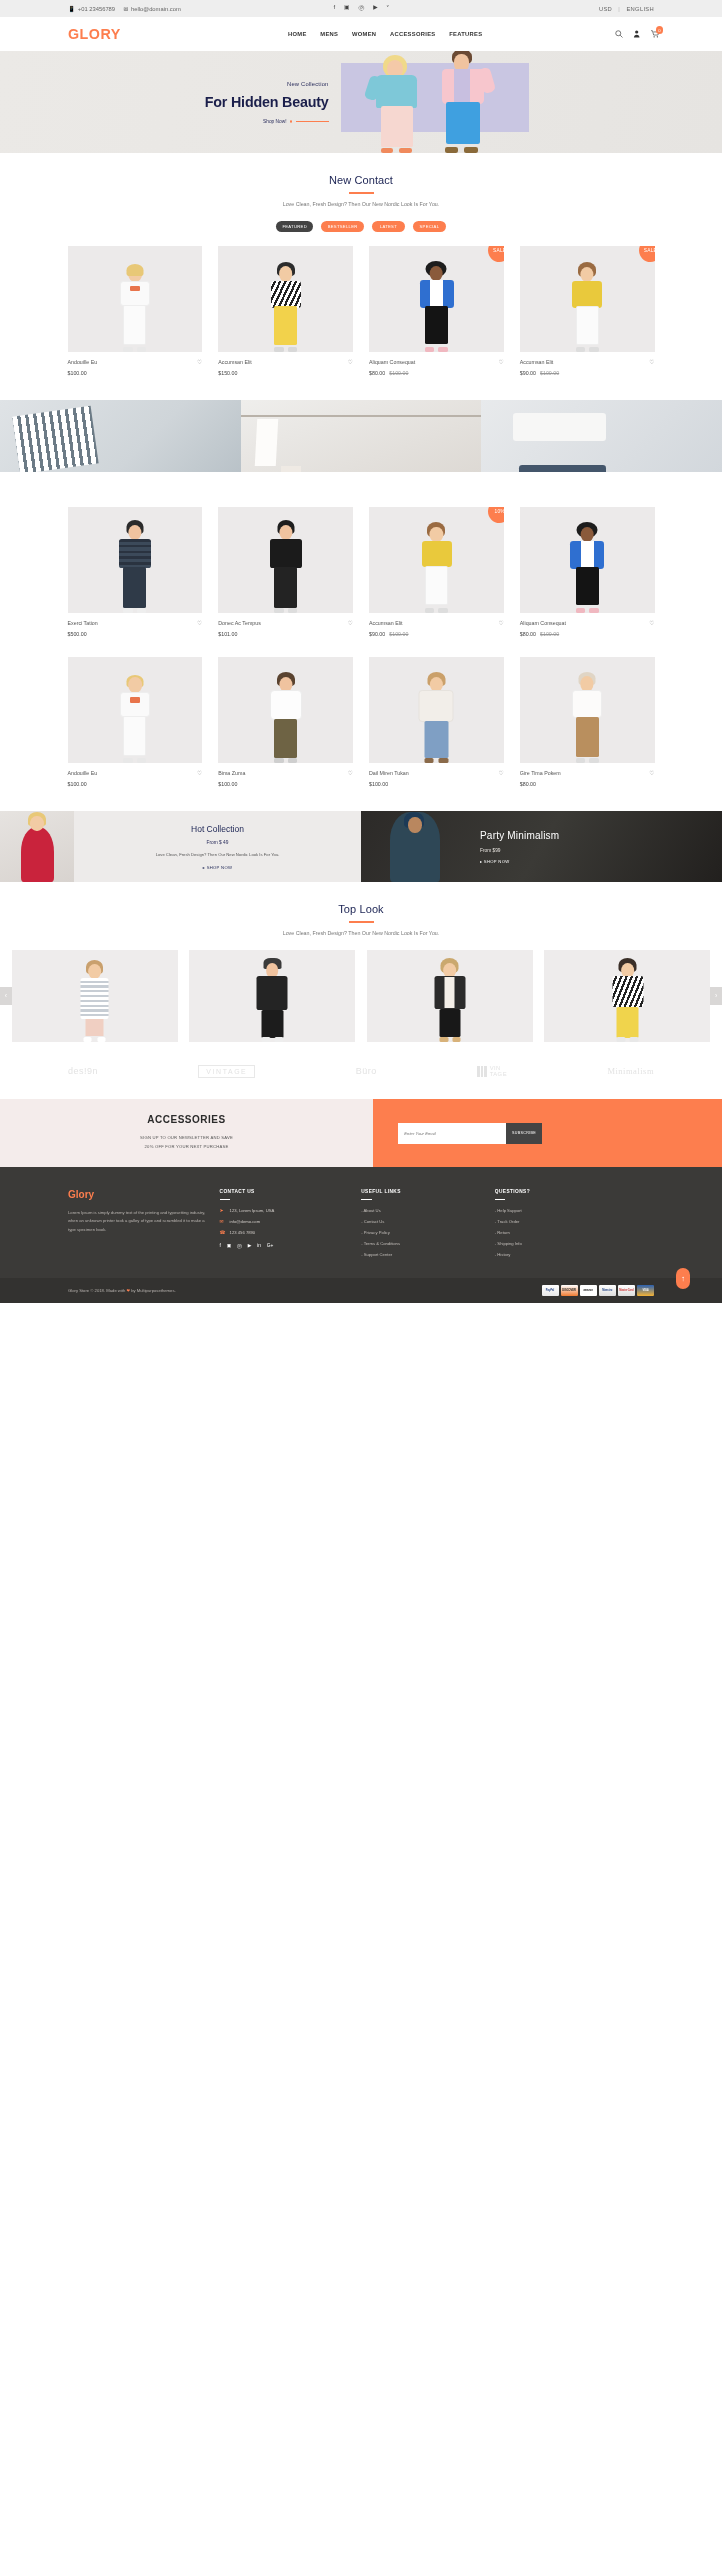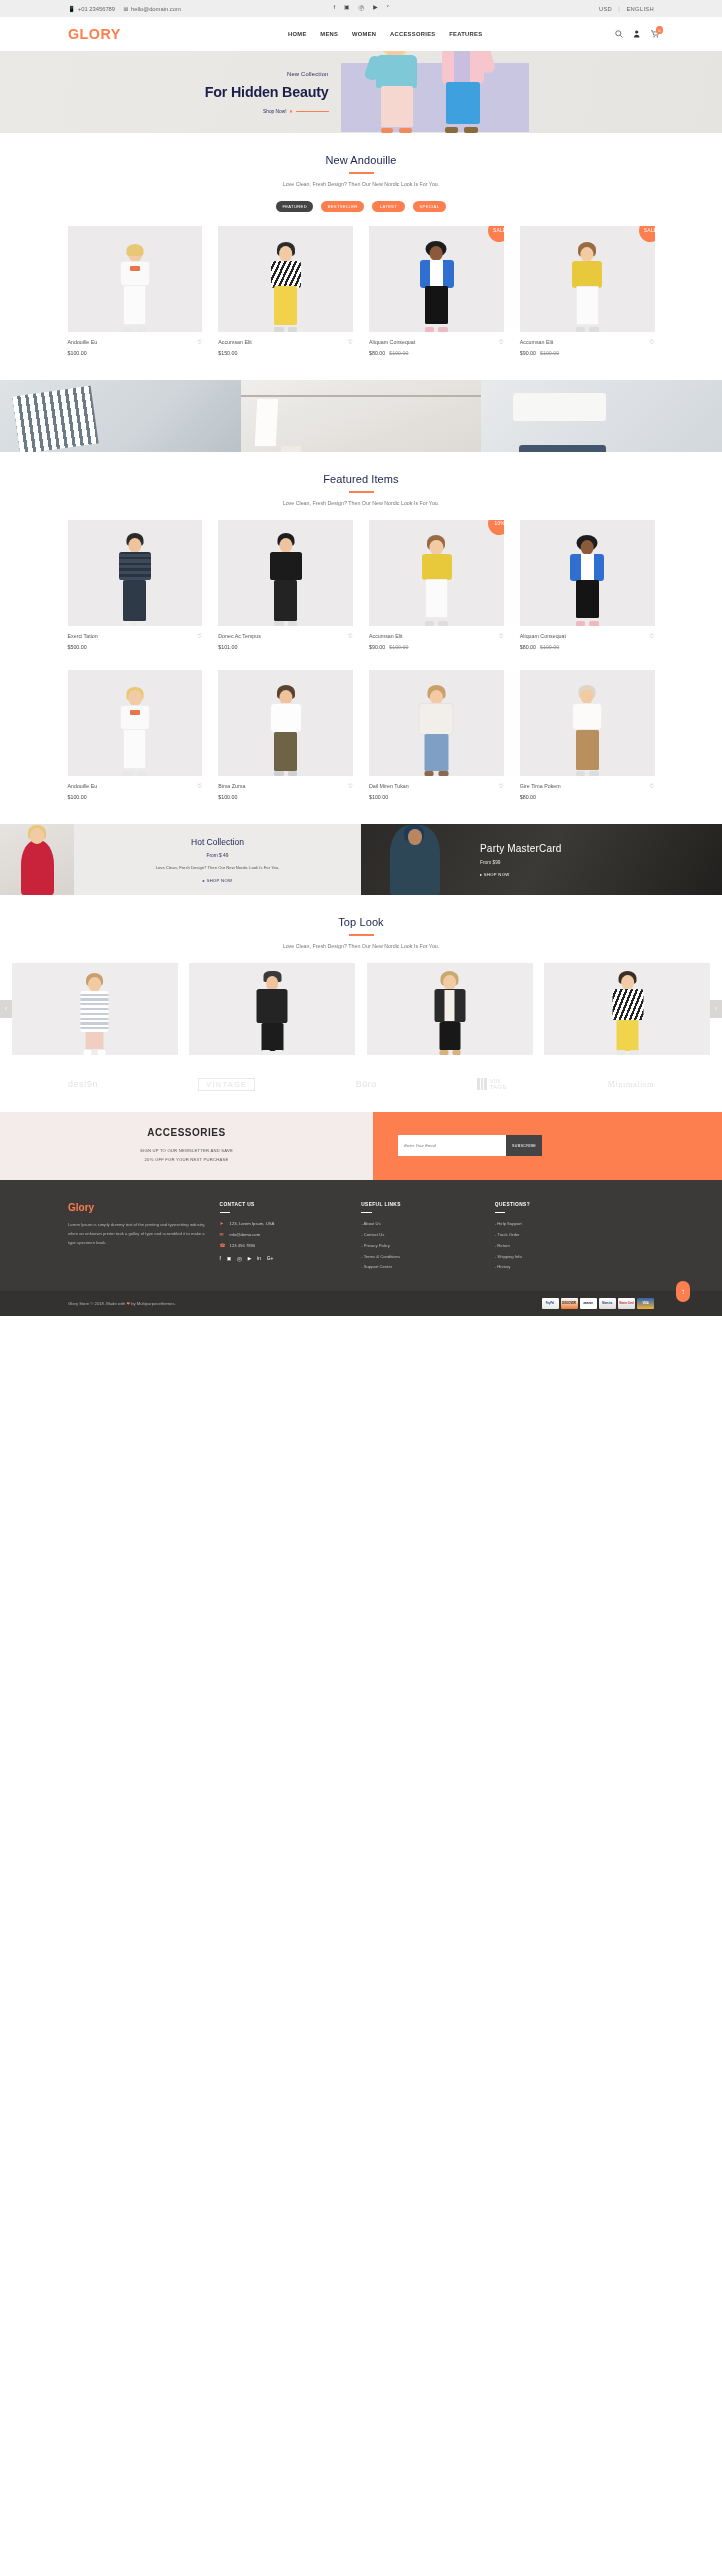--- a/index.html
+++ b/index.html
@@ -21,21 +21,21 @@
   
   .header{height:34px;background:#fff;display:flex;align-items:center;position:relative;}
   .logo{position:absolute;left:68px;font-size:14.3px;font-weight:bold;color:#fd7e4e;letter-spacing:0.5px;}
   .nav{position:absolute;left:288px;display:flex;gap:13.7px;}
   .nav a{font-size:5.8px;letter-spacing:0.3px;color:#333;text-decoration:none;font-weight:600;}
   .header-icons{position:absolute;right:63px;display:flex;align-items:center;gap:9.5px;}
   .hi{width:8.5px;height:8.5px;position:relative;cursor:pointer;color:#333;}
   .cart-badge{position:absolute;top:-3.7px;right:-4.2px;width:7.4px;height:7.4px;border-radius:50%;background:#fd7e4e;color:#fff;font-size:4.2px;display:flex;align-items:center;justify-content:center;}
 
   
-  .hero{height:82px;position:relative;overflow:hidden;
+  .hero{height:102px;position:relative;overflow:hidden;
     background:linear-gradient(100deg,#ebe9e6 0%,#e9e7e4 48%,#e6e4e1 100%);}
   .hero-text{position:absolute;left:0;top:0;width:338px;height:100%;display:flex;flex-direction:column;align-items:flex-end;justify-content:center;padding-right:9.5px;}
   .hero-sub{font-size:5.8px;color:#2a2d5c;margin-bottom:6.9px;letter-spacing:0.2px;}
   .hero-title{font-size:14.3px;font-weight:bold;color:#1b1f4b;letter-spacing:-0.2px;}
   .hero-cta{display:flex;align-items:center;gap:3.2px;margin-top:9.5px;font-size:4.8px;color:#2a2d5c;}
   .hero-cta .dot{width:2.6px;height:2.6px;border-radius:50%;border:0.5px solid #fd7e4e;}
   .hero-cta .line{width:33px;height:0.5px;background:#fd7e4e;}
   .hero-art{position:absolute;left:317px;top:0;right:0;height:100%;}
   .hero-panel{position:absolute;left:24px;top:11.6px;width:188px;height:69px;background:#c9c6e2;}
   .model{position:absolute;bottom:0;}
@@ -259,21 +259,21 @@
       <div class="vest"></div>
       <div class="pants"></div>
       <div class="shoeL"></div>
       <div class="shoeR"></div>
     </div>
   </div>
 </div>
 
 <div class="section">
   <div class="sec-head">
-    <div class="sec-title">New Andouille</div>
+    <div class="sec-title">New Contact</div>
     <div class="sec-rule"></div>
     <div class="sec-sub">Love Clean, Fresh Design? Then Our New Nordic Look Is For You.</div>
   </div>
   <div class="pills">
     <div class="pill active">FEATURED</div>
     <div class="pill">BESTSELLER</div>
     <div class="pill">LATEST</div>
     <div class="pill">SPECIAL</div>
   </div>
   <div class="wrap">
@@ -391,25 +391,20 @@
 
   </div>
   <div class="s3">
     <div class="sh" style="left:32px;top:12.7px;width:93px;height:27.5px;border-radius:3.2px;background:#f7f7f6;"></div>
     <div class="sh" style="left:38px;top:37px;width:87px;height:25px;border-radius:3.2px;background:#44566b;"></div>
 
   </div>
 </div>
 
 <div class="section">
-  <div class="sec-head">
-    <div class="sec-title">Featured Items</div>
-    <div class="sec-rule"></div>
-    <div class="sec-sub">Love Clean, Fresh Design? Then Our New Nordic Look Is For You.</div>
-  </div>
   <div class="wrap">
     <div class="grid">
 
       <div class="card">
         <div class="card-img">
           <div class="fig" style="width:38px;height:93px;">
             <div style="position:absolute;left:50%;transform:translateX(-50%);top:0;width:17px;height:13.7px;background:#2b2b2b;border-radius:50% 50% 25% 25%;"></div>
             <div class="fg-head" style="top:4.8px;width:13.2px;height:15.3px;background:#f0c39f;"></div>
             <div style="position:absolute;left:3.2px;top:19px;width:32px;height:28.5px;background:repeating-linear-gradient(0deg,#3c4a5a 0 3.2px,#2a3340 3.2px 5.8px);border-radius:2.6px;"></div>
             <div style="position:absolute;left:7.4px;top:47px;width:23px;height:41px;background:#2f3a48;border-radius:1.6px;"></div>
@@ -613,21 +608,21 @@
       <div class="hot-from">From $ 49</div>
       <div class="hot-desc">Love Clean, Fresh Design? Then Our New Nordic Look Is For You.</div>
       <div class="hot-shop">▸ SHOP NOW</div>
     </div>
   </div>
   <div class="party">
     <div class="party-model"></div>
     <div class="party-hair"></div>
     <div class="party-head"></div>
     <div class="party-txt">
-      <div class="party-title">Party MasterCard</div>
+      <div class="party-title">Party Minimalism</div>
       <div class="party-from">From $99</div>
       <div class="party-shop">▸ SHOP NOW</div>
     </div>
   </div>
 </div>
 
 <div class="section">
   <div class="sec-head">
     <div class="sec-title">Top Look</div>
     <div class="sec-rule"></div>

